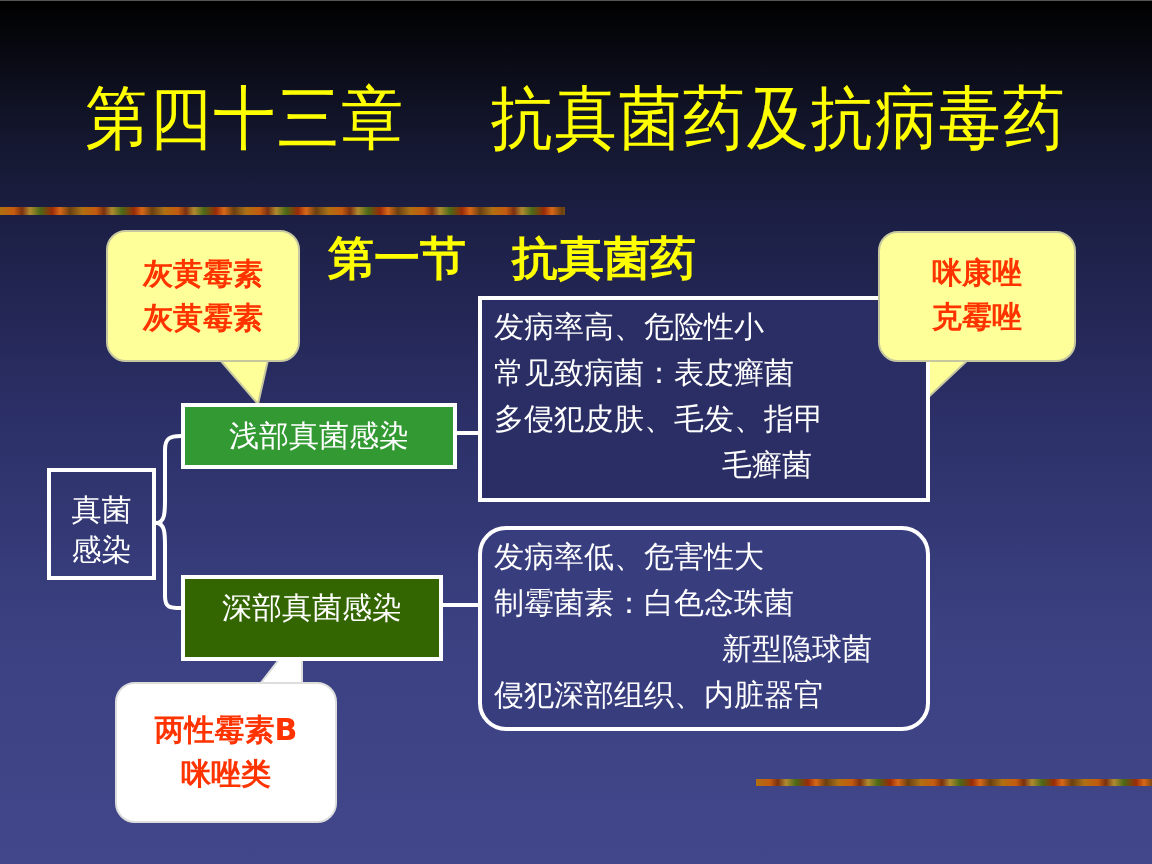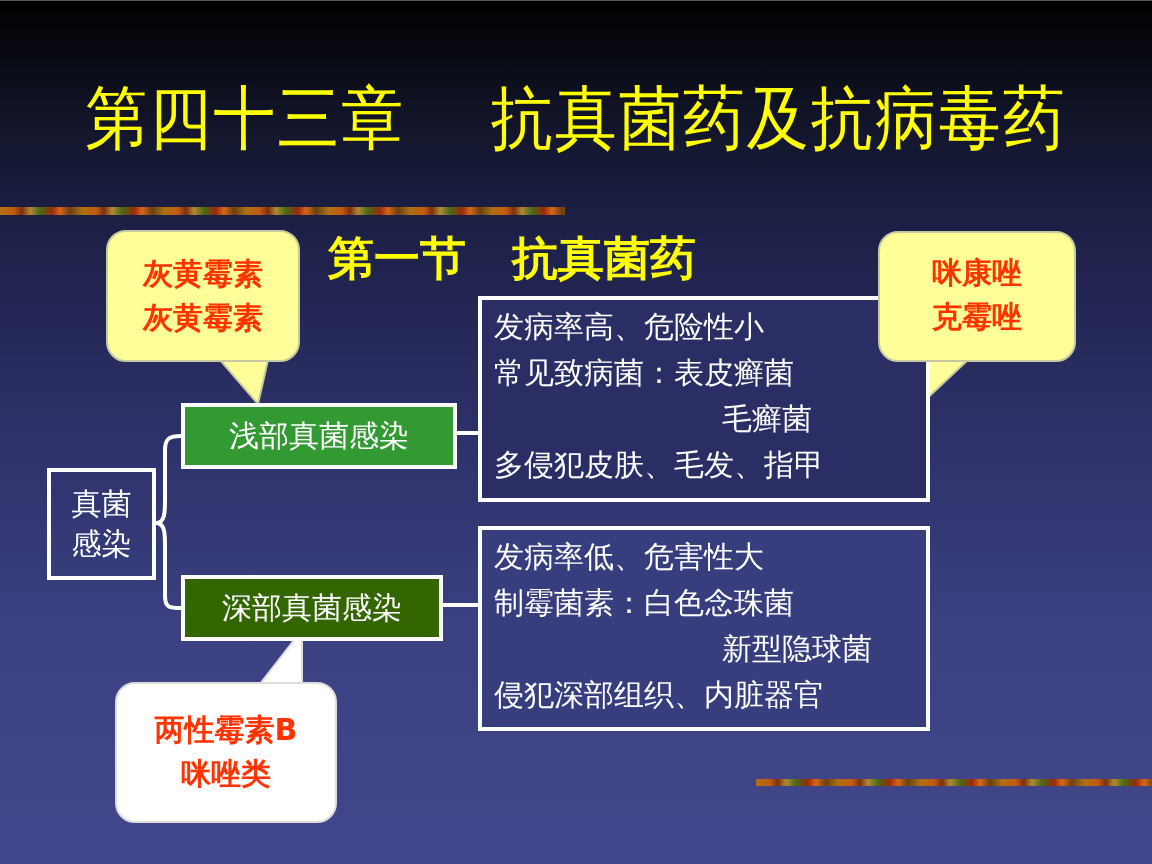--- a/index.html
+++ b/index.html
@@ -21,26 +21,26 @@
   .band.top { left: 0; top: 207px; width: 565px; }
   .band.bottom { left: 756px; top: 779px; width: 396px; height: 7px; }
   .subtitle {
     position: absolute; left: 328px; top: 228px;
     color: #ffff00; font-size: 46px; line-height: 60px; white-space: pre; font-weight: bold;
   }
   .box {
     position: absolute; border: 4px solid #ffffff; box-sizing: border-box;
     color: #ffffff; font-size: 30px; line-height: 40px;
   }
-  .root { left: 47px; top: 468px; width: 109px; height: 112px; text-align: center; padding-top: 12px; line-height: 40px; }
+  .root { left: 47px; top: 468px; width: 109px; height: 112px; text-align: center; padding-top: 18px; line-height: 40px; }
   .shallow { left: 181px; top: 403px; width: 276px; height: 66px; background: #339933; text-align: center; line-height: 58px; }
-  .deep { left: 181px; top: 575px; width: 262px; height: 66px; background: #336600; text-align: center; line-height: 58px; }
+  .deep { left: 181px; top: 575px; width: 262px; height: 86px; background: #336600; text-align: center; line-height: 58px; }
   .detail { width: 452px; padding: 4px 20px 0 12px; background: #363a78; }
   .detail.d1 { left: 478px; top: 296px; height: 206px; background: #2a2e64; }
-  .detail.d2 { left: 478px; top: 526px; height: 205px; background: #383d7e; }
+  .detail.d2 { left: 478px; top: 526px; height: 205px; background: #383d7e; border-radius: 28px; }
   .detail .line { display: block; height: 46px; line-height: 46px; white-space: nowrap; }
   .detail .line.indent { padding-left: 228px; }
   .callout {
     position: absolute; border-radius: 20px; box-sizing: border-box;
     border: 2px solid #c8c8a0;
     font-family: "DejaVu Sans", "Liberation Sans", sans-serif; font-weight: bold;
     color: #ff3300; font-size: 30px; line-height: 44px; text-align: center;
   }
   .callout.y { background: #ffff99; }
   .callout.w { background: #ffffff; border-color: #dddddd; }
@@ -78,22 +78,22 @@
   <div>真菌</div>
   <div>感染</div>
 </div>
 
 <div class="box shallow">浅部真菌感染</div>
 <div class="box deep">深部真菌感染</div>
 
 <div class="box detail d1">
   <span class="line">发病率高、危险性小</span>
   <span class="line">常见致病菌：表皮癣菌</span>
+  <span class="line">多侵犯皮肤、毛发、指甲</span>
   <span class="line indent">毛癣菌</span>
-  <span class="line">多侵犯皮肤、毛发、指甲</span>
 </div>
 
 <div class="box detail d2">
   <span class="line">发病率低、危害性大</span>
   <span class="line">制霉菌素：白色念珠菌</span>
   <span class="line indent">新型隐球菌</span>
   <span class="line">侵犯深部组织、内脏器官</span>
 </div>
 
 <div class="callout y c1">

